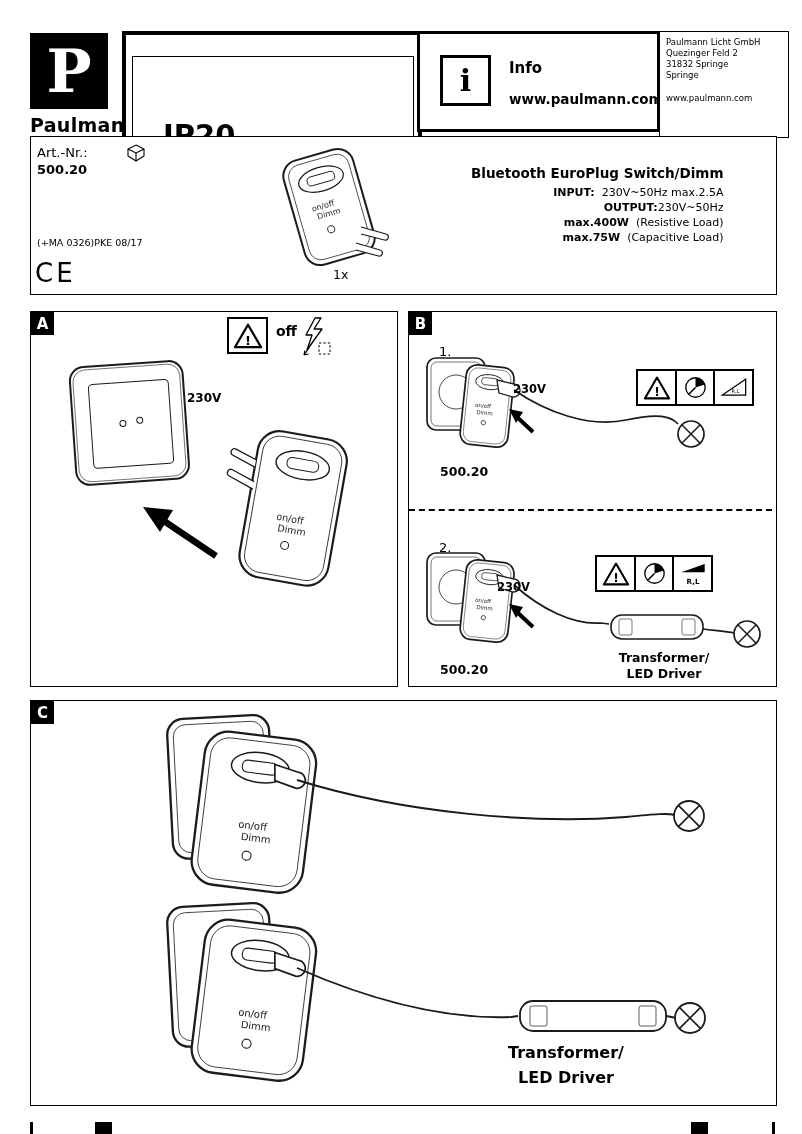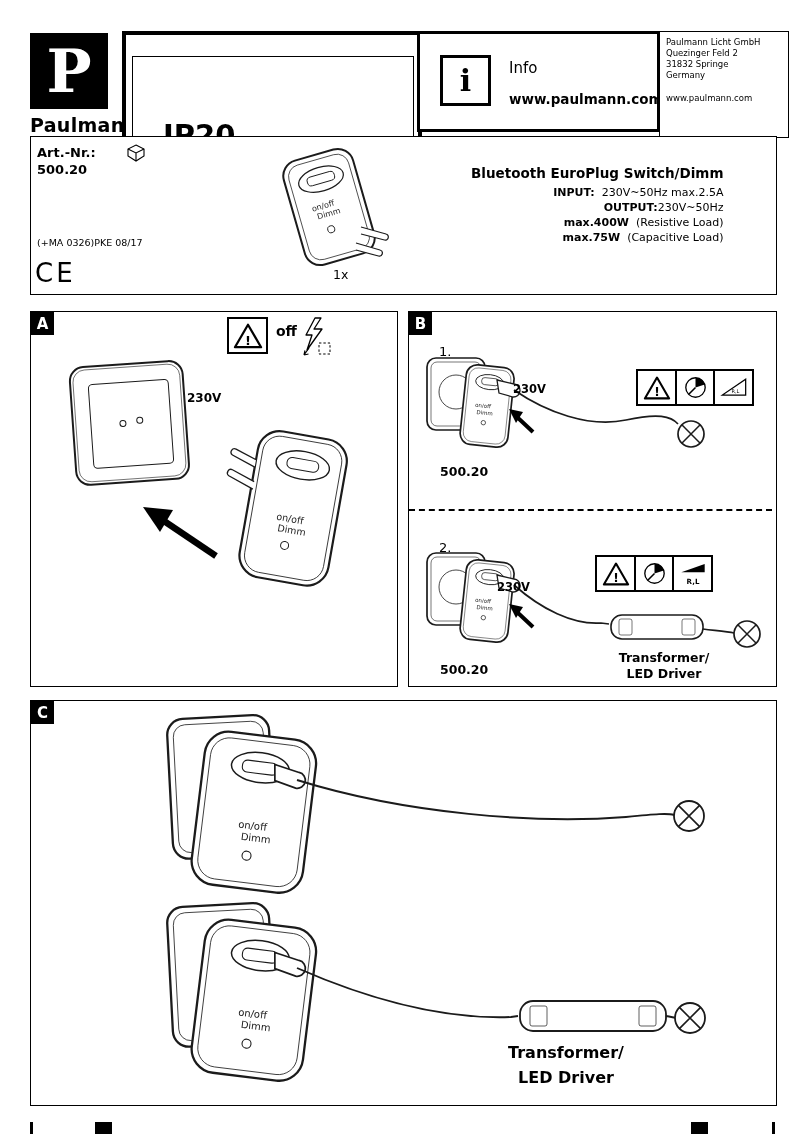--- a/index.html
+++ b/index.html
@@ -36,34 +36,34 @@
 <div class="abs" style="left:122px;top:31px;width:280px;height:95px;border:4px solid #000;padding:6px;background:#fff;">
   <div style="width:100%;height:100%;border:1.6px solid #000;display:flex;align-items:flex-end;margin-top:15px;">
     <span style="font-weight:bold;font-size:29px;margin-left:30px;">IP20</span>
   </div>
 </div>
 
 <div class="abs" style="left:417px;top:31px;width:237px;height:95px;border:3.5px solid #000;background:#fff;">
   <div class="abs" style="left:20px;top:21px;width:45px;height:45px;border:3.5px solid #000;display:flex;align-items:center;justify-content:center;">
     <span style="font-family:'DejaVu Serif',serif;font-weight:bold;font-size:30px;line-height:1;">i</span>
   </div>
-  <div class="abs" style="left:89px;top:25px;font-weight:normal;font-size:15px;">Info</div>
+  <div class="abs" style="left:89px;top:25px;font-weight:bold;font-size:15px;">Info</div>
   <div class="abs" style="left:89px;top:57px;font-weight:bold;font-size:13.5px;">www.paulmann.com</div>
 </div>
 
 <div class="abs box" style="left:659px;top:31px;width:116px;height:95px;padding:5px 6px;font-size:8.5px;line-height:1.3;background:#fff;">
   <div>Paulmann Licht GmbH</div>
   <div>Quezinger Feld 2</div>
   <div>31832 Springe</div>
-  <div>Germany</div>
+  <div>Springe</div>
   <div style="margin-top:12px;">www.paulmann.com</div>
 </div>
 
 <div class="abs box" style="left:30px;top:136px;width:745px;height:157px;background:#fff;">
-  <div class="abs" style="left:6px;top:8px;font-weight:bold;font-size:13px;">Art.-Nr.:</div>
+  <div class="abs" style="left:6px;top:8px;font-weight:normal;font-size:13px;">Art.-Nr.:</div>
   <svg class="abs" style="left:95px;top:7px;" width="20" height="18" viewBox="0 0 20 18">
     <path d="M10,1 L18,5 V12 L10,17 L2,12 V5 Z" fill="none" stroke="#000" stroke-width="1.1"></path>
     <path d="M2,5 L10,9 L18,5 M10,9 V17" fill="none" stroke="#000" stroke-width="1.1"></path>
   </svg>
   <div class="abs" style="left:6px;top:25px;font-weight:bold;font-size:13px;">500.20</div>
 
   <svg class="abs" style="left:222px;top:6px;" width="150" height="145" viewBox="0 0 150 145">
     <g transform="rotate(-16 76 64)" fill="#fff" stroke="#1b1b1b">
       <rect x="40" y="10" width="72" height="108" rx="16" stroke-width="2"></rect>
       <rect x="45" y="15" width="62" height="98" rx="12" stroke-width="0.7"></rect>

